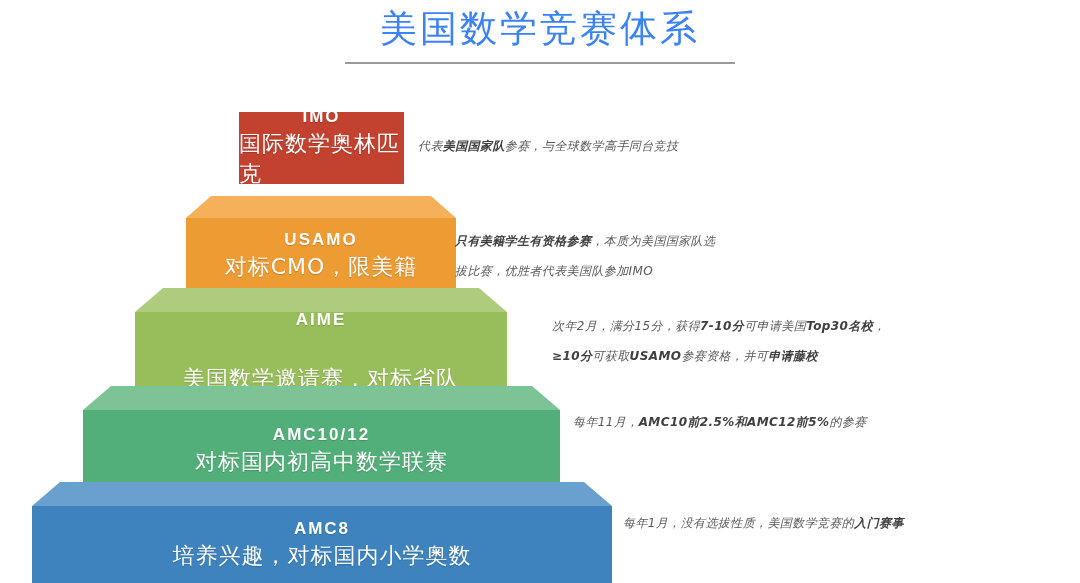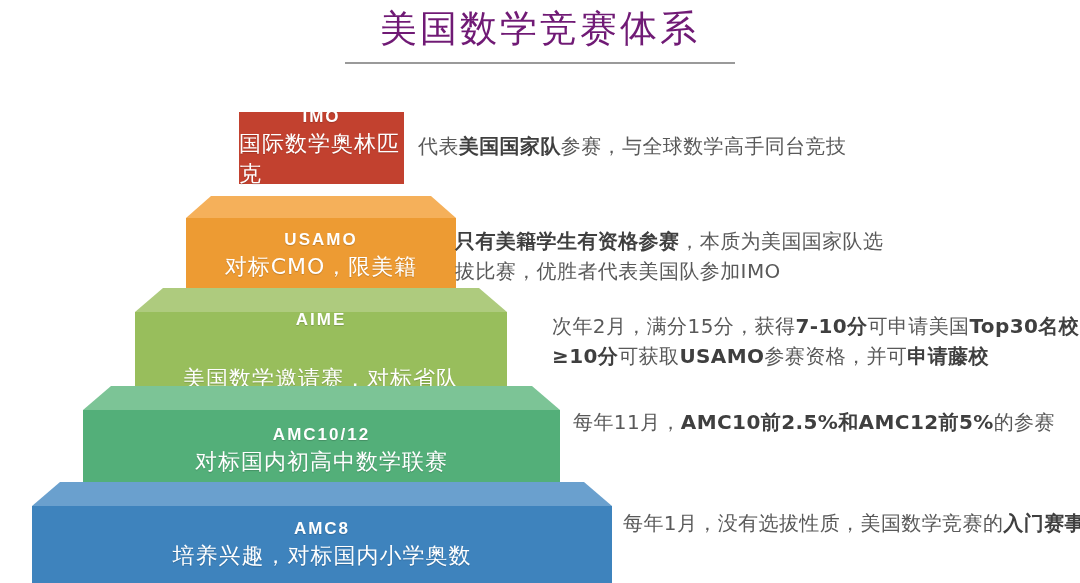--- a/index.html
+++ b/index.html
@@ -13,21 +13,21 @@
 
   
   .title-wrap{
     position:absolute; left:0; top:6px; width:1080px;
     text-align:center;
   }
   .title{
     display:inline-block;
     font-size:37px;
     letter-spacing:3px;
-    color:#701a75;
+    color:#3b82f6;
     font-weight:400;
     line-height:1.25;
     font-family:"DejaVu Sans","Liberation Sans",sans-serif;
   }
   .title-rule{
     position:absolute; left:50%; transform:translateX(-50%);
     top:62px; width:390px; height:2px;
     background:#9a9a9a;
   }
 
@@ -56,25 +56,26 @@
     font-size:22px; font-weight:400; letter-spacing:1px;
     line-height:1.4;
     font-family:"DejaVu Sans","Liberation Sans",sans-serif;
   }
 
   
   .notes{ position:absolute; left:0; top:0; width:1080px; height:583px; }
   .note{
     position:absolute;
     color:#595959;
-    font-size:20px;
+    font-size:12px;
     line-height:30px;
     letter-spacing:.4px;
     font-family:"DejaVu Sans","Liberation Sans",sans-serif;
     white-space:nowrap;
+    font-style:italic;
   }
   .note b{ font-weight:700; color:#3f3f3f; }
 </style>
 </head>
 <body>
 
 <div id="page">
 
   <div class="title-wrap">
     <div class="title">美国数学竞赛体系</div>

